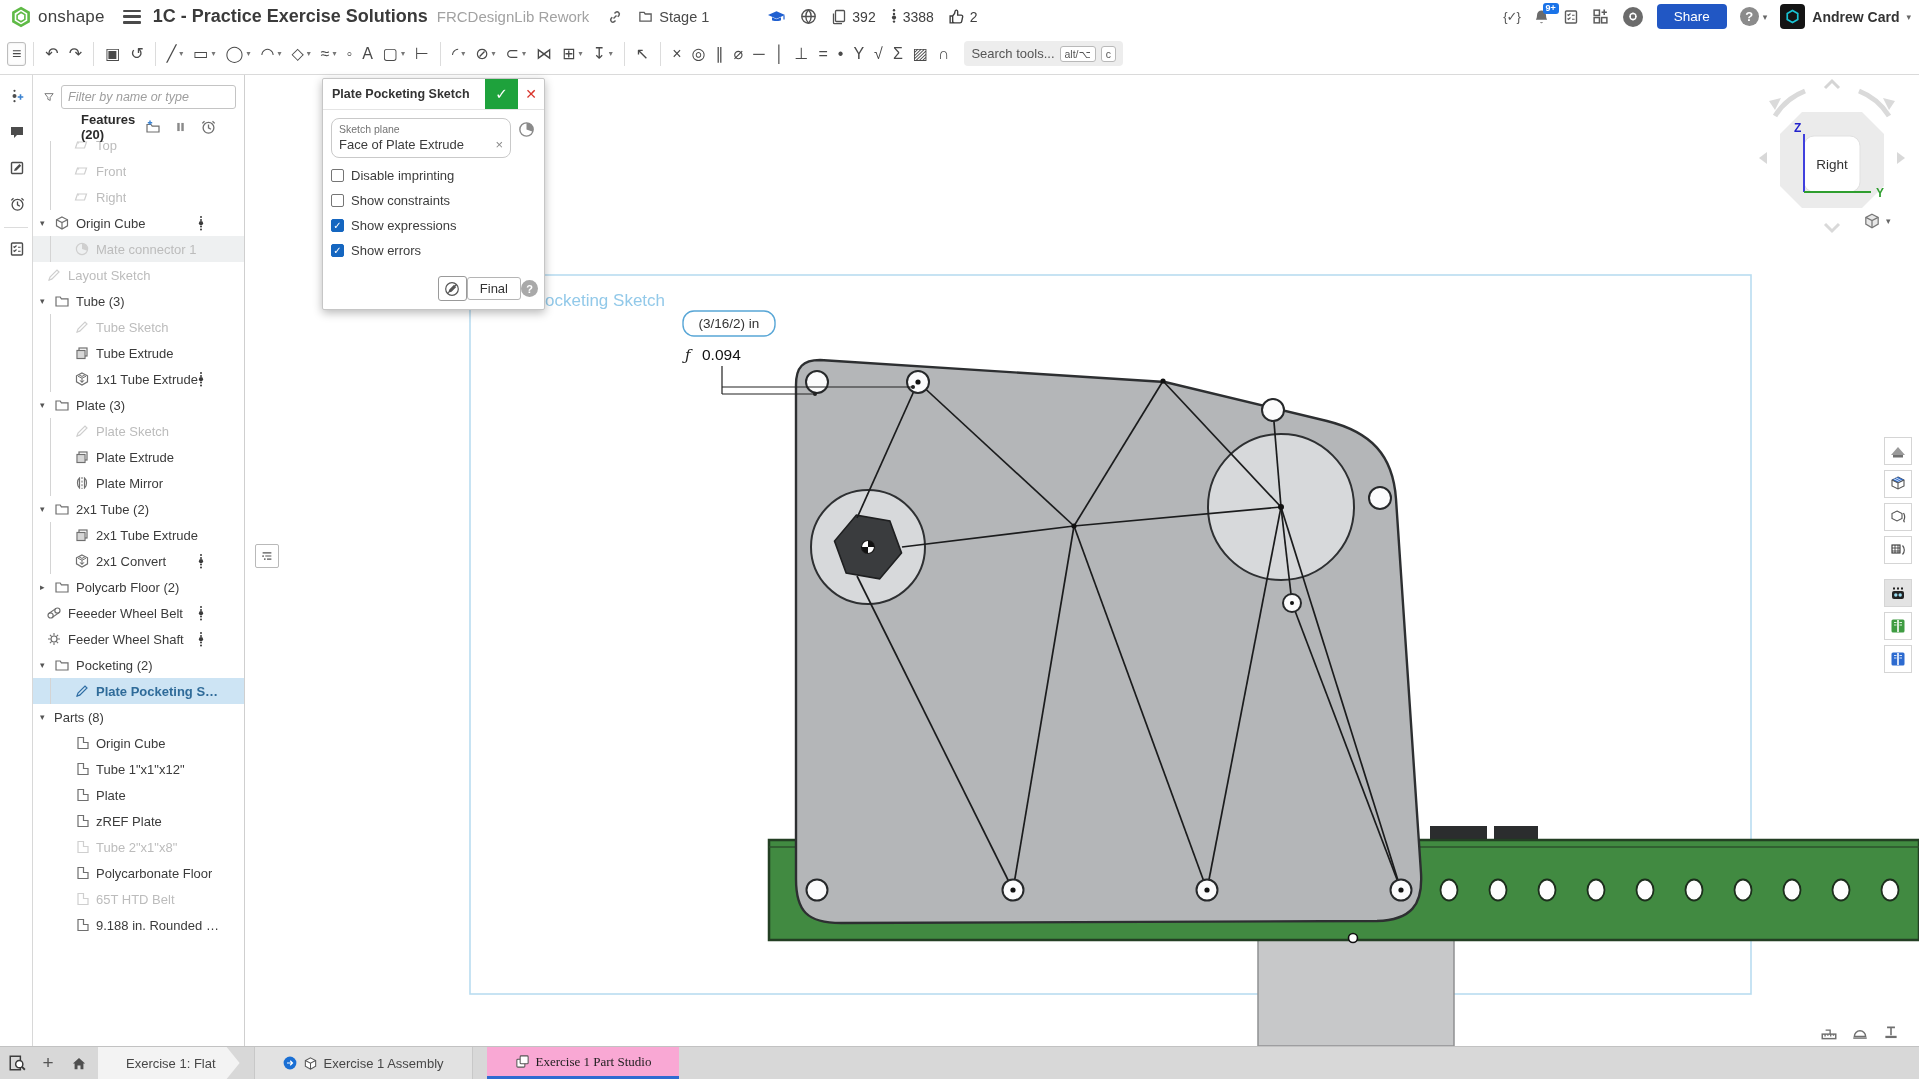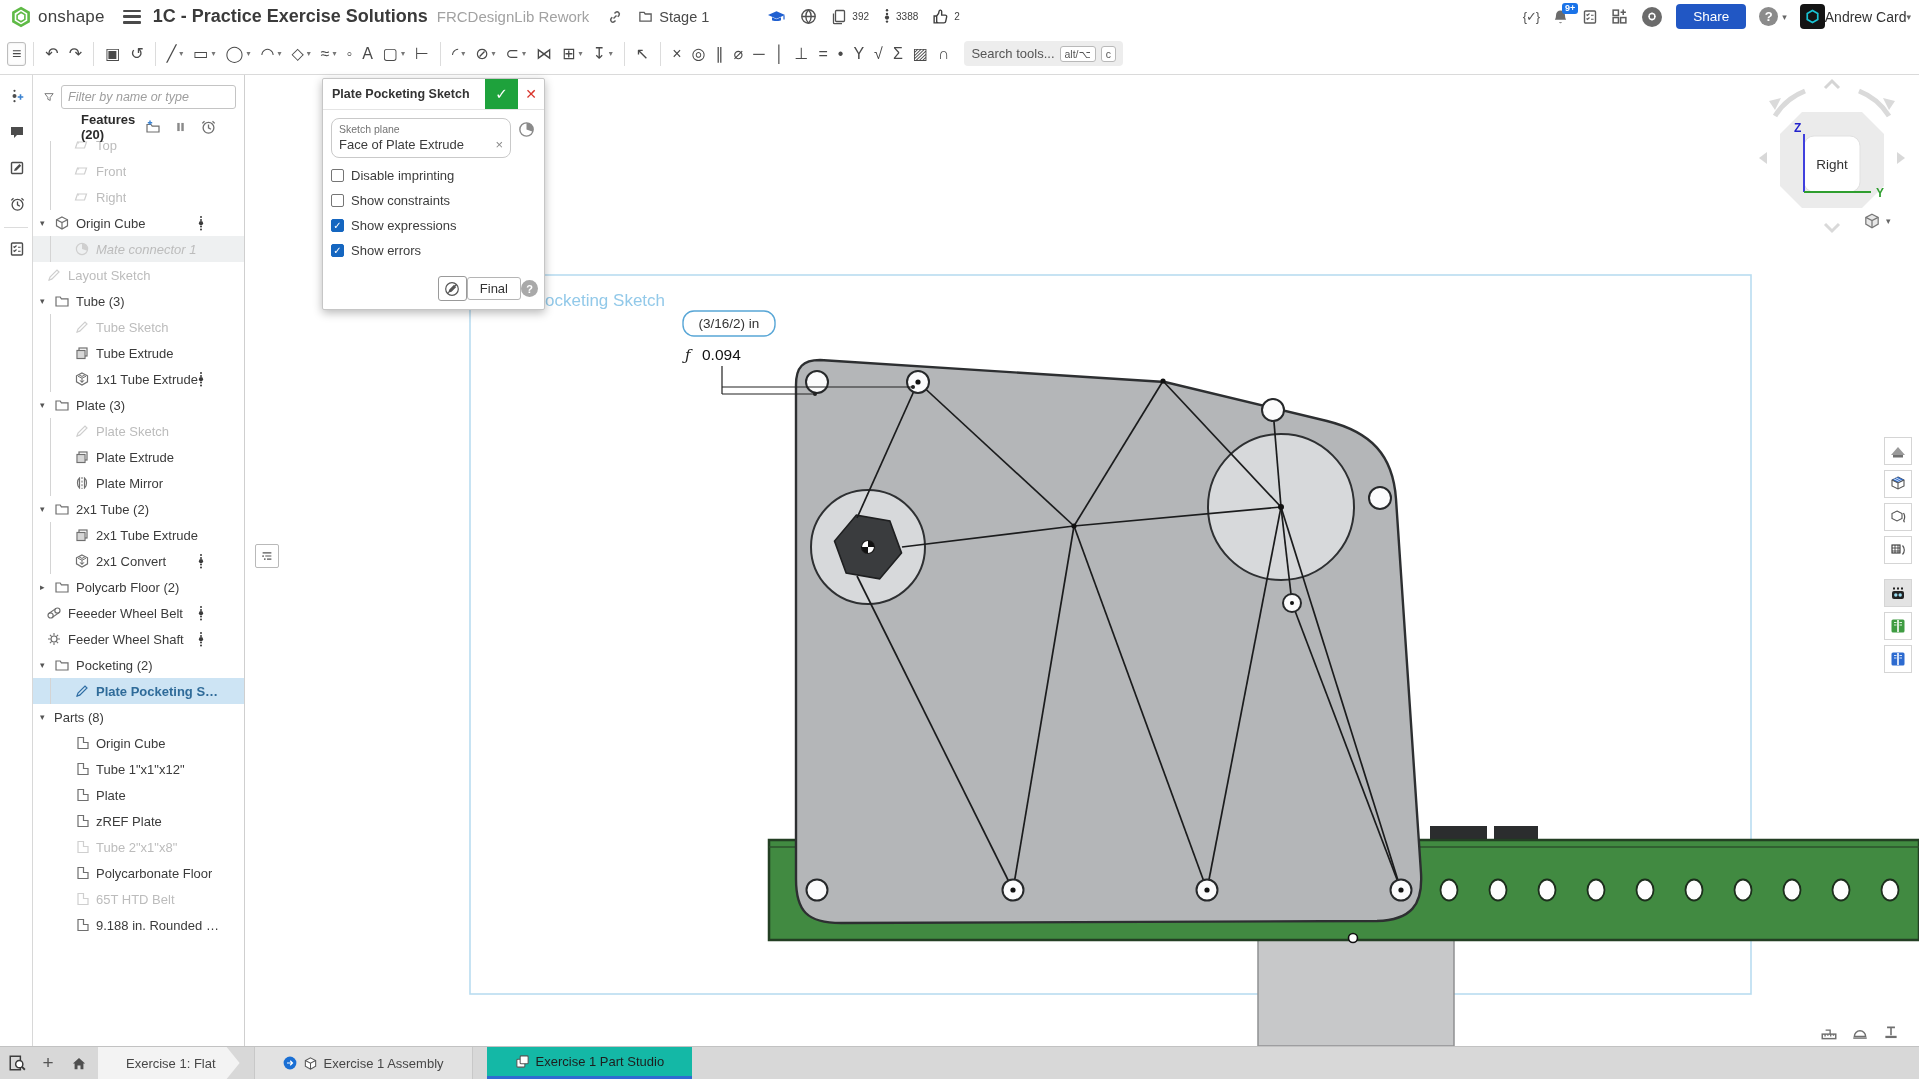--- a/index.html
+++ b/index.html
@@ -9,21 +9,21 @@
   .sico{width:16px;height:16px;}
   
   #topbar{position:absolute;left:0;top:0;width:1919px;height:33px;background:#fff;display:flex;align-items:center;z-index:40;}
   .logo{display:flex;align-items:center;gap:6px;margin-left:10px;}
   .logo-text{font-size:17px;color:#3f3f3f;font-weight:500;letter-spacing:.2px;}
   .hamb{width:18px;height:14px;display:flex;flex-direction:column;justify-content:space-between;margin:0 12px 0 18px;cursor:pointer;}
   .hamb span{height:2.2px;background:#4a4a4a;border-radius:1px;}
   .doc-title{font-size:18px;font-weight:700;color:#3b3b3b;white-space:nowrap;}
   .doc-sub{font-size:15px;color:#a2a2a2;margin-left:9px;white-space:nowrap;}
   .tb-ic{display:flex;align-items:center;margin-left:14px;color:#5c5c5c;}
-  .tb-num{font-size:10px;color:#3f3f3f;margin-left:5px;}
+  .tb-num{font-size:14px;color:#3f3f3f;margin-left:5px;}
   .tb-text{font-size:14.5px;color:#4a4a4a;margin-left:5px;}
   #tb-right{position:absolute;right:8px;top:0;height:33px;display:flex;align-items:center;gap:13px;}
   .fs-icon{font-size:13px;color:#555;letter-spacing:-1px;}
   .bell-wrap{position:relative;}
   .badge{position:absolute;top:-5px;right:-9px;background:#1a73e8;color:#fff;font-size:9px;font-weight:700;
          border-radius:3px;padding:1px 3px;line-height:1.1;}
   .share-btn{background:#2157c4;color:#fff;font-size:13.5px;border-radius:4px;padding:5px 17px;cursor:pointer;}
   .help-circ{width:19px;height:19px;border-radius:50%;background:#8b8b8b;color:#fff;font-size:13px;font-weight:700;
              display:flex;align-items:center;justify-content:center;}
   .caret-s{font-size:9px;color:#666;}
@@ -53,21 +53,21 @@
   #feat-header .fh-label{font-size:13px;font-weight:700;color:#2b2b2b;padding-left:38px;}
   #feat-header .fh-icons{margin-left:auto;display:flex;gap:13px;color:#6f6f6f;}
   #tree{position:relative;z-index:1;margin-top:-9px;}
   .trow{height:26px;display:flex;align-items:center;position:relative;padding-left:7px;cursor:pointer;font-size:13px;color:#3b3b3b;}
   .trow .caret{width:14px;font-size:9px;color:#555;flex:0 0 14px;}
   .trow .guide{flex:0 0 24px;align-self:stretch;border-left:1px solid #d4d4d4;margin-left:10px;box-sizing:border-box;}
   .trow .guide.noline{border-left:none;}
   .ticon{width:16px;height:16px;margin-right:6px;color:#6f6f6f;flex:0 0 16px;}
   .trow.grayed{color:#bcbcbc;}
   .trow.grayed .ticon{color:#cfcfcf;}
-  .trow.hl{background:#eef0f1;font-style:italic;}
+  .trow.hl{background:#eef0f1;}
   .trow.sel{background:#cde4f4;color:#2f6b99;font-weight:700;}
   .trow.sel .ticon{color:#2e6da4;}
   .tlabel{white-space:nowrap;overflow:hidden;text-overflow:ellipsis;max-width:128px;}
   .tdots{position:absolute;left:164px;top:5px;}
   
   #tree-handle{position:absolute;left:255px;top:544px;width:22px;height:22px;background:#fff;border:1px solid #b9b9b9;border-radius:2px;
                display:flex;align-items:center;justify-content:center;color:#555;z-index:35;cursor:pointer;}
   
   #canvas{position:absolute;left:245px;top:75px;width:1674px;height:971px;background:#fff;z-index:10;}
   
@@ -105,21 +105,21 @@
   #br-icons{position:absolute;left:1820px;top:1024px;display:flex;gap:13px;z-index:20;color:#6f6f6f;}
   
   #tabbar{position:absolute;left:0;top:1046px;width:1919px;height:33px;background:#d8d8d8;border-top:1px solid #c2c2c2;
           box-sizing:border-box;display:flex;align-items:stretch;z-index:40;}
   #tab-search{width:33px;display:flex;align-items:center;justify-content:center;color:#3a3a3a;cursor:pointer;}
   #tab-add{width:30px;display:flex;align-items:center;justify-content:center;font-size:19px;color:#555;cursor:pointer;}
   #tab-home{width:32px;display:flex;align-items:center;justify-content:center;cursor:pointer;}
   .tab{display:flex;align-items:center;font-size:13px;color:#474747;padding:0 28px;cursor:pointer;gap:6px;white-space:nowrap;}
   .tab.flat{background:#f3f3f3;clip-path:polygon(0 0,calc(100% - 13px) 0,100% 50%,calc(100% - 13px) 100%,0 100%);padding-right:24px;margin-left:3px;}
   .tab.plain{background:#e2e2e2;border-left:1px solid #c8c8c8;border-right:1px solid #c8c8c8;margin-left:14px;}
-  .tab.active{background:#14b8a6;border-bottom:3px solid #2f6bd1;box-sizing:border-box;color:#1e1e1e;margin-left:14px;}
+  .tab.active{background:#f9a8d4;border-bottom:3px solid #2f6bd1;box-sizing:border-box;color:#1e1e1e;margin-left:14px;font-family:Liberation Serif, serif;}
 </style>
 </head>
 <body>
 
 <svg width="0" height="0" style="position:absolute" aria-hidden="true">
 <defs>
 <symbol id="i-plane" viewBox="0 0 16 16">
         <path d="M3.5 5h9l-2 6h-9z" fill="none" stroke="currentColor" stroke-width="1.2"></path>
         <path d="M3.5 5l1.4 1.4" stroke="currentColor" stroke-width="1.2"></path>
       </symbol>
@@ -307,21 +307,21 @@
           <circle cx="11" cy="11" r="10" fill="#6b6b6b"></circle>
           <circle cx="11" cy="10.5" r="3" fill="none" stroke="#fff" stroke-width="1.3"></circle>
           <path d="M11 6.5v1.5M11 13v1.5M7.5 10.5H9M13 10.5h1.5" stroke="#fff" stroke-width="1.2"></path>
         </svg>
     </span>
     <span class="share-btn">Share</span>
     <span style="display:flex;align-items:center;gap:4px;">
       <span class="help-circ">?</span>
       <span class="caret-s">▾</span>
     </span>
-    <span style="display:flex;align-items:center;">
+    <span style="display:flex;align-items:center;gap:7px;font-weight:bold;">
       <span class="avatar">
         <svg width="15" height="15" viewBox="0 0 16 16">
             <path d="M8 1.5L13.6 4.7v6.4L8 14.3 2.4 11.1V4.7z" fill="none" stroke="#19c4d4" stroke-width="1.8"></path>
           </svg>
       </span>
       <span class="user-name">Andrew Card</span>
       <span class="caret-s">▾</span>
     </span>
   </div>
 </div>

